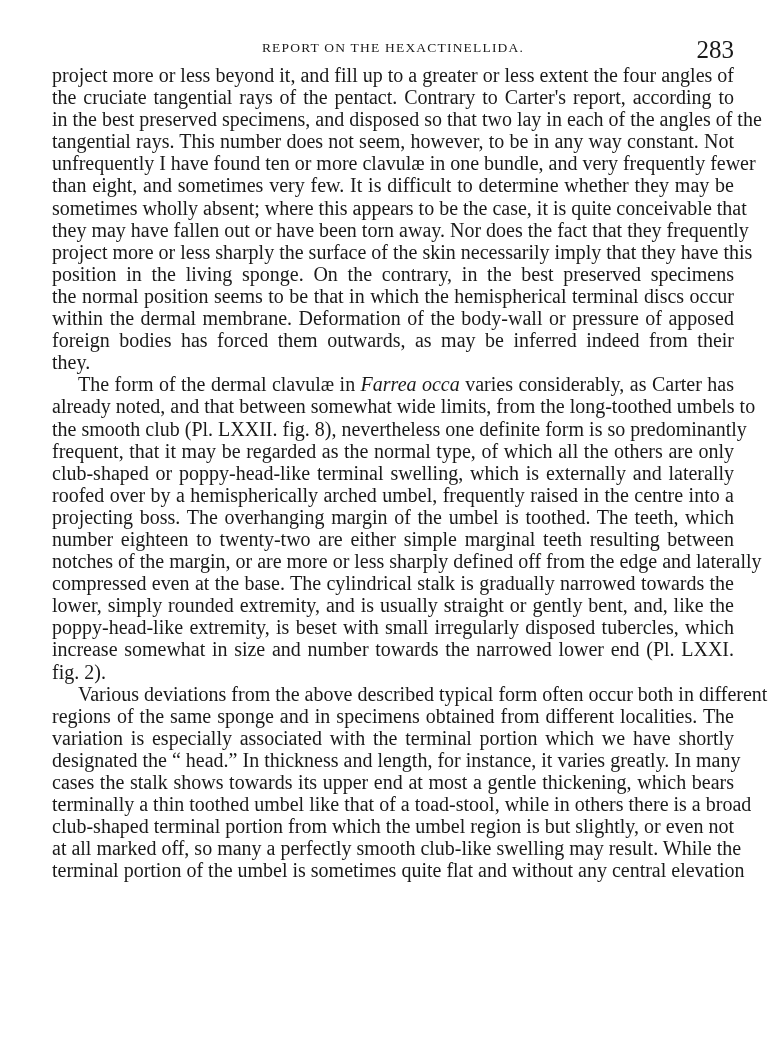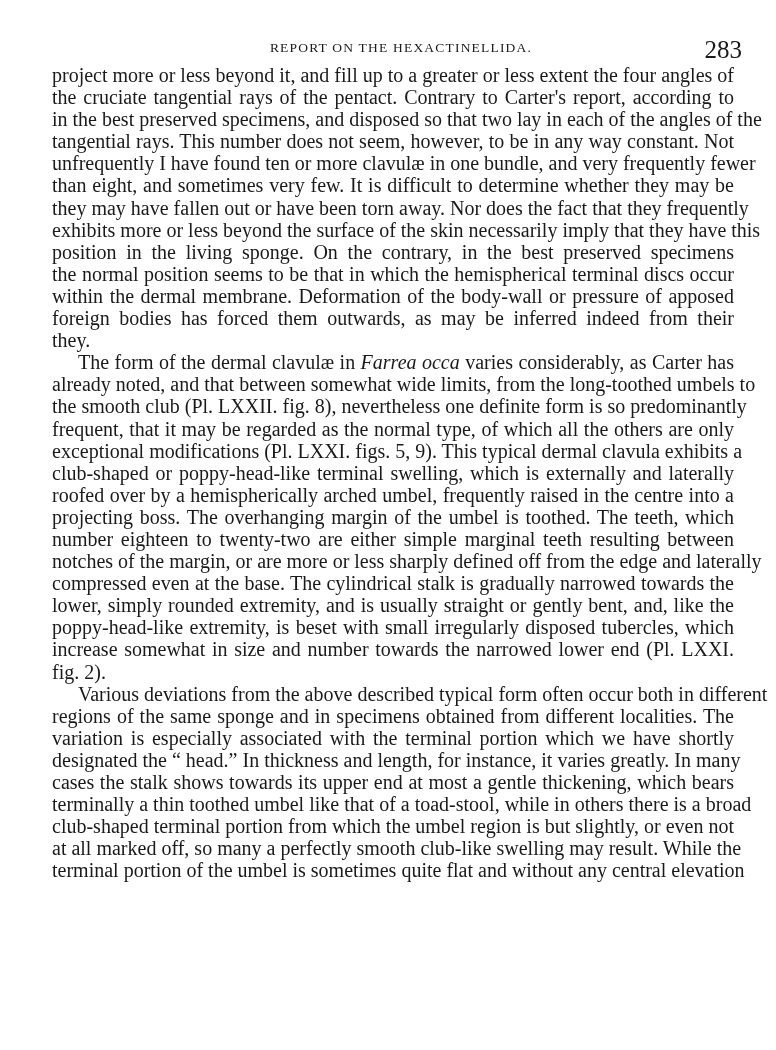--- a/index.html
+++ b/index.html
@@ -11,21 +11,21 @@
       width: 776px;
       height: 1050px;
       position: relative;
       overflow: hidden;
       font-family: "Liberation Serif", "DejaVu Serif", serif;
       color: #1a1a1a;
     }
     .running-head {
       position: absolute;
       top: 36px;
-      left: 60px;
+      left: 52px;
       width: 682px;
       height: 22px;
       text-decoration: underline;
     }
     .running-title {
       position: absolute;
       left: 0;
       right: 0;
       text-align: center;
       font-size: 13.5px;
@@ -74,35 +74,35 @@
 
 <div class="body-text">
 
   <div class="paragraph">
     <div class="line">project more or less beyond it, and fill up to a greater or less extent the four angles of</div>
     <div class="line">the cruciate tangential rays of the pentact.  Contrary to Carter's report, according to</div>
     <div class="line">in the best preserved specimens, and disposed so that two lay in each of the angles of the</div>
     <div class="line">tangential rays.  This number does not seem, however, to be in any way constant.  Not</div>
     <div class="line">unfrequently I have found ten or more clavulæ in one bundle, and very frequently fewer</div>
     <div class="line">than eight, and sometimes very few.  It is difficult to determine whether they may be</div>
+    <div class="line">sometimes wholly absent; where this appears to be the case, it is quite conceivable that</div>
     <div class="line">they may have fallen out or have been torn away.  Nor does the fact that they frequently</div>
-    <div class="line">exhibits more or less beyond the surface of the skin necessarily imply that they have this</div>
+    <div class="line">project more or less sharply the surface of the skin necessarily imply that they have this</div>
     <div class="line">position in the living sponge.  On the contrary, in the best preserved specimens</div>
     <div class="line">the normal position seems to be that in which the hemispherical terminal discs occur</div>
     <div class="line">within the dermal membrane.  Deformation of the body-wall or pressure of apposed</div>
     <div class="line">foreign bodies has forced them outwards, as may be inferred indeed from their</div>
     <div class="line last">they.</div>
   </div>
 
   <div class="paragraph">
     <div class="line indent"><span>The form of the dermal clavulæ in </span><em>Farrea occa</em><span> varies considerably, as Carter has</span></div>
     <div class="line">already noted, and that between somewhat wide limits, from the long-toothed umbels to</div>
     <div class="line">the smooth club (Pl. LXXII. fig. 8), nevertheless one definite form is so predominantly</div>
     <div class="line">frequent, that it may be regarded as the normal type, of which all the others are only</div>
-    <div class="line">exceptional modifications (Pl. LXXI. figs. 5, 9).  This typical dermal clavula exhibits a</div>
     <div class="line">club-shaped or poppy-head-like terminal swelling, which is externally and laterally</div>
     <div class="line">roofed over by a hemispherically arched umbel, frequently raised in the centre into a</div>
     <div class="line">projecting boss.  The overhanging margin of the umbel is toothed.  The teeth, which</div>
     <div class="line">number eighteen to twenty-two are either simple marginal teeth resulting between</div>
     <div class="line">notches of the margin, or are more or less sharply defined off from the edge and laterally</div>
     <div class="line">compressed even at the base.  The cylindrical stalk is gradually narrowed towards the</div>
     <div class="line">lower, simply rounded extremity, and is usually straight or gently bent, and, like the</div>
     <div class="line">poppy-head-like extremity, is beset with small irregularly disposed tubercles, which</div>
     <div class="line">increase somewhat in size and number towards the narrowed lower end (Pl. LXXI.</div>
     <div class="line last">fig. 2).</div>

